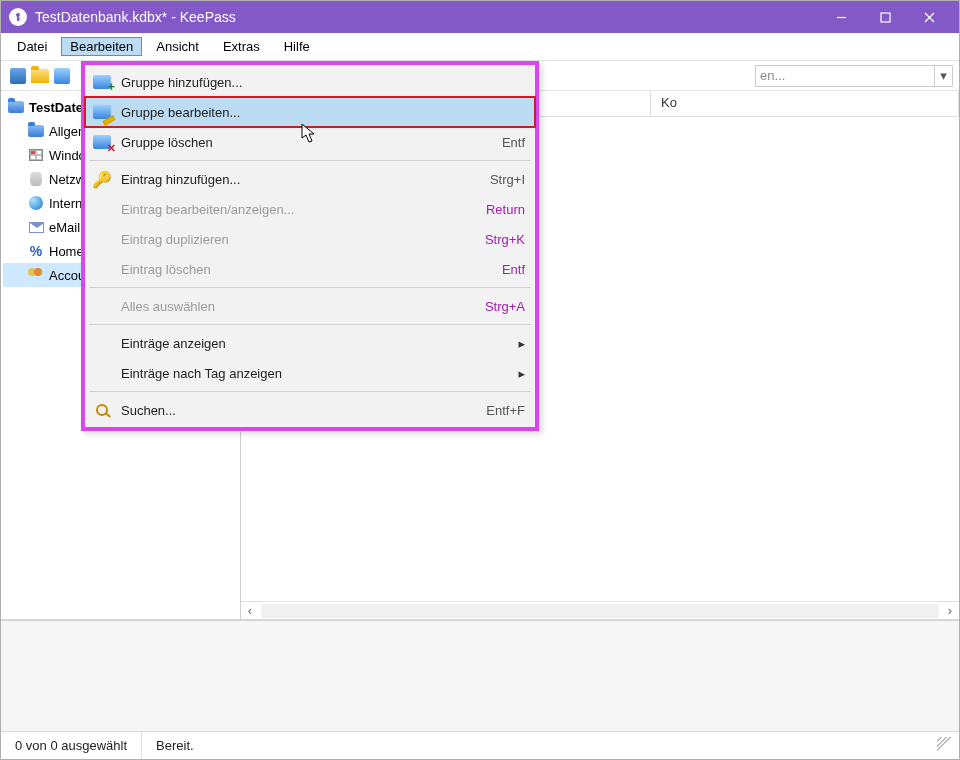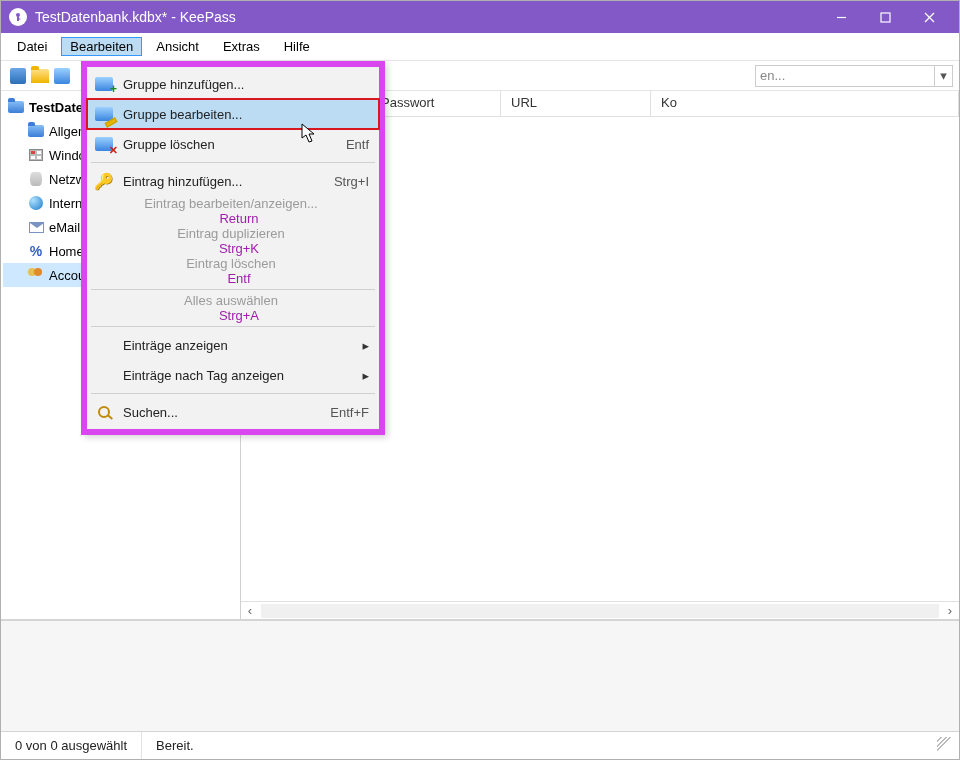--- a/index.html
+++ b/index.html
@@ -67,23 +67,23 @@
 
   
   .detailpane { position:absolute; left:0; right:0; bottom: 28px; height: 112px; border-top: 2px solid #d5d5d5; background:#f6f6f6;}
   
   .statusbar { position:absolute; left:0; right:0; bottom:0; height:28px; border-top:1px solid #d5d5d5; display:flex; align-items:center; background:#fff;}
   .status-seg { padding: 0 14px; border-right: 1px solid #e2e2e2; height:100%; display:flex; align-items:center; color:#222;}
   .status-grip { margin-left:auto; width:18px; height:18px; margin-right:4px; background:
      linear-gradient( -45deg, transparent 60%, #bbb 60% 65%, transparent 65% 72%, #bbb 72% 77%, transparent 77% 84%, #bbb 84% 89%, transparent 89%);}
 
   
-  .context-menu { position: absolute; top: 60px; left: 80px; width: 304px; background: #f2f2f2; border: 6px solid #d946ef; box-shadow: 3px 3px 6px rgba(0,0,0,.15); z-index: 50; padding: 2px 0;}
+  .context-menu { position: absolute; top: 60px; left: 80px; width: 458px; background: #f2f2f2; border: 4px solid #d946ef; box-shadow: 3px 3px 6px rgba(0,0,0,.15); z-index: 50; padding: 2px 0;}
   .ctx-item { display: flex; align-items: center; height: 30px; padding: 0 10px 0 6px; color:#222;}
-  .ctx-item.disabled { color: #9b9b9b; flex-direction: column; }
+  .ctx-item.disabled { color: #9b9b9b; }
   .ctx-item.hover { background: #bcdcf4; }
   .ctx-item.hl { outline: 2px solid #d8181f; outline-offset: -1px; }
   .ctx-icon { width: 22px; height: 22px; display:flex; align-items:center; justify-content:center; margin-right: 8px;}
   .ctx-label { flex:1; }
   .ctx-accel { color:#555; margin-left: 16px; }
   .ctx-item.disabled .ctx-accel{color:#a21caf;}
   .ctx-arrow { color:#333; margin-left: 12px;}
   .ctx-sep { height:1px; background:#d0d0d0; margin: 3px 4px; }
 
   

